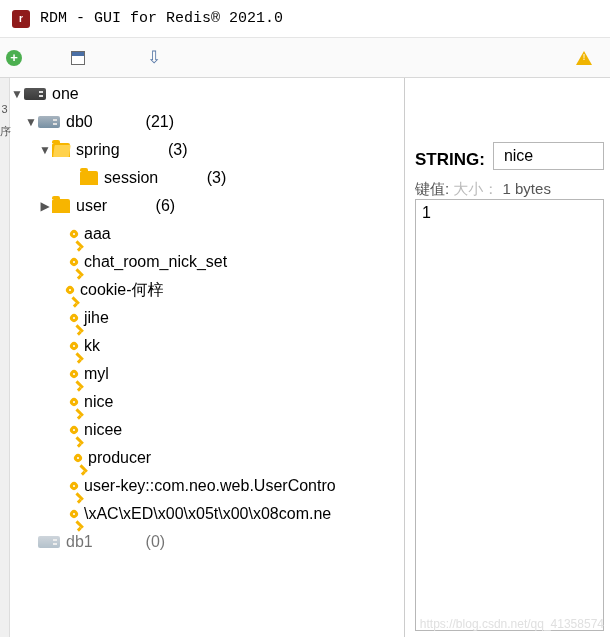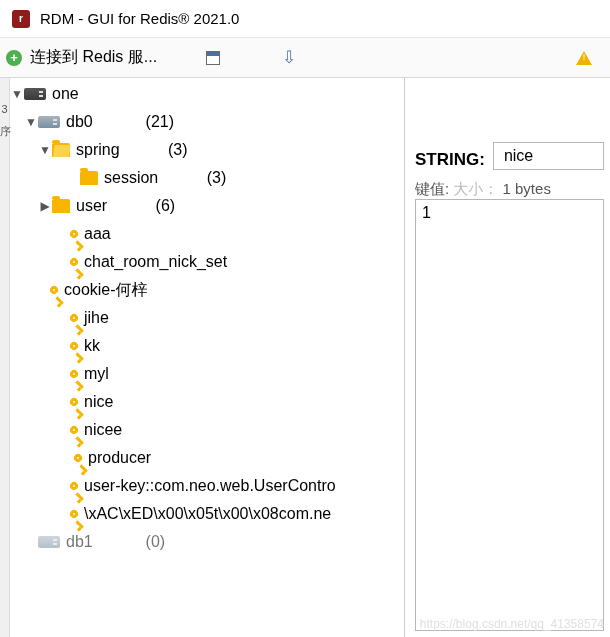--- a/index.html
+++ b/index.html
@@ -24,21 +24,21 @@
   }
   .titlebar .appicon {
     width: 18px; height: 18px;
     background: #8f1b1b;
     border-radius: 3px;
     display: flex; align-items: center; justify-content: center;
     color: #fff; font-size: 10px; font-weight: bold;
     margin-right: 10px;
     margin-left: 6px;
   }
-  .titlebar .title { color: #000; font-size: 15px; }
+  .titlebar .title { color: #000; font-size: 15px; font-family: Liberation Mono, monospace; }
   .toolbar {
     display: flex;
     align-items: center;
     height: 40px;
     border-bottom: 1px solid #d8d8d8;
     background: #fafafa;
     padding: 0 6px;
   }
   .toolbar .left {
     display: flex; align-items: center; gap: 8px;
@@ -204,21 +204,20 @@
 <body>
 
 <div class="titlebar">
   <div class="appicon">r</div>
   <div class="title">RDM - GUI for Redis® 2021.0</div>
 </div>
 
 <div class="toolbar">
   <div class="left">
     <div class="plus-icon">+</div>
-    <div class="connect-label">连接到 Redis 服...</div>
   </div>
   <div class="tb-btn" style="margin-left:40px">
     <span class="cal-icon"></span>
   </div>
   <div class="tb-btn" style="margin-left:40px">
     <span class="dl-icon">⇩</span>
   </div>
   <div class="spacer"></div>
   <div class="tb-btn">
     <span class="warn-triangle"></span>
@@ -269,21 +268,21 @@
     <div class="row" style="padding-left:44px">
       <span class="tw none"></span>
         <span class="key"></span>
       <span>aaa</span>
     </div>
     <div class="row" style="padding-left:44px">
       <span class="tw none"></span>
         <span class="key"></span>
       <span>chat_room_nick_set</span>
     </div>
-    <div class="row" style="padding-left:24px">
+    <div class="row" style="padding-left:40px">
       <span class="tw none"></span>
         <span class="key"></span>
       <span>cookie-何梓</span>
     </div>
     <div class="row" style="padding-left:44px">
       <span class="tw none"></span>
         <span class="key"></span>
       <span>jihe</span>
     </div>
     <div class="row" style="padding-left:44px">

